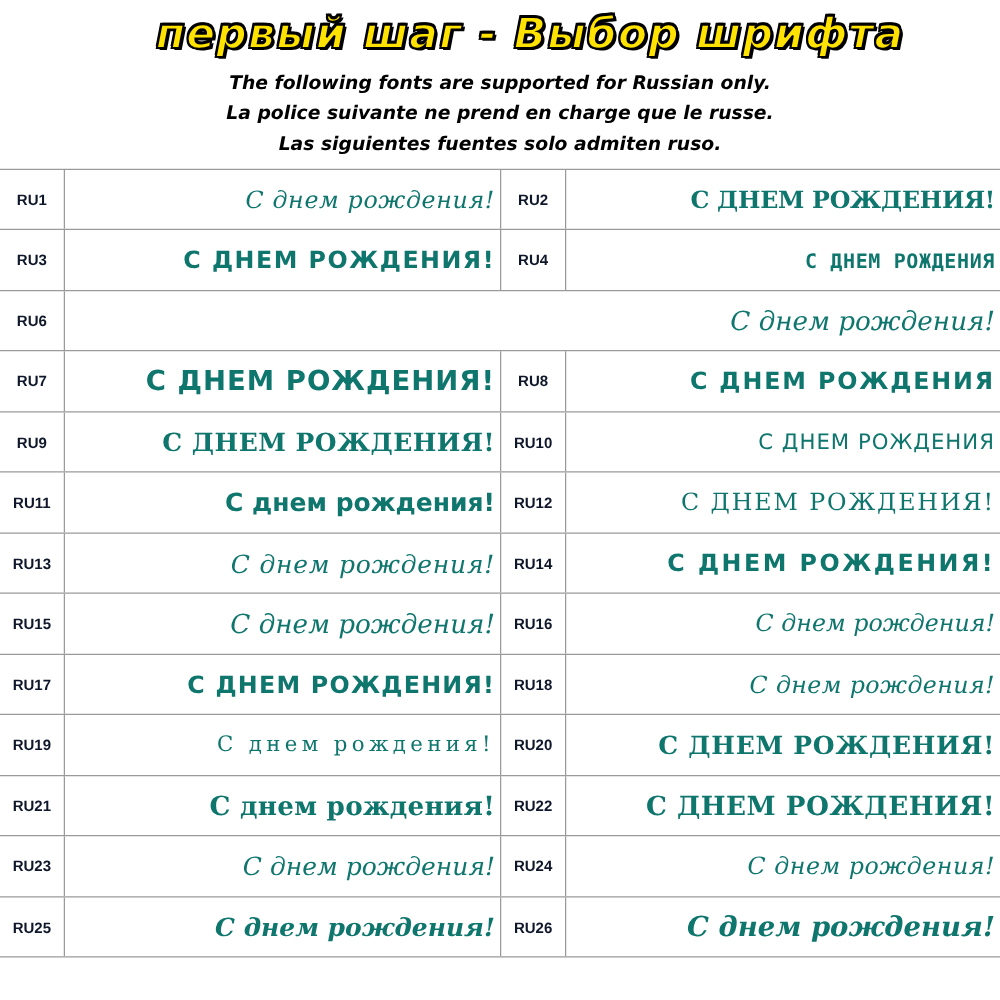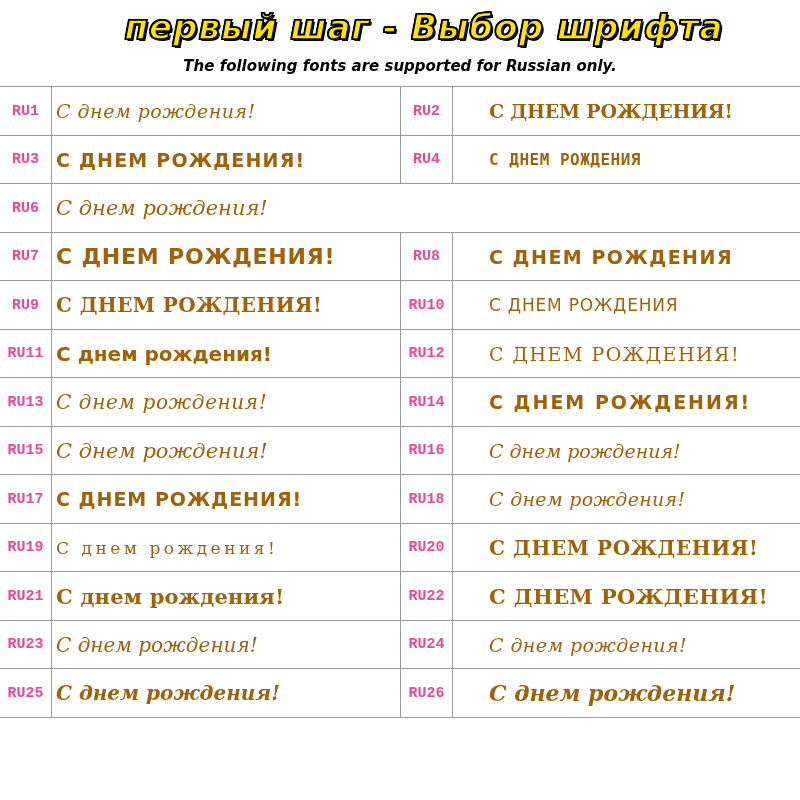--- a/index.html
+++ b/index.html
@@ -75,32 +75,32 @@
   }
   .cell + .cell {
     border-left: 1px solid #9a9a9a;
     gap: 32px;
   }
   .code {
     flex: 0 0 52px;
     display: flex;
     align-items: center;
     justify-content: center;
-    font-family: Liberation Mono, monospace;
+    font-family: Liberation Sans, sans-serif;
     font-weight: bold;
-    font-size: 15px;
-    color: #ec4899;
+    font-size: 12px;
+    color: #0f172a;
     border-right: 1px solid #9a9a9a;
     height: 100%;
     box-sizing: border-box;
   }
   .sample {
     flex: 1 1 auto;
-    text-align: left;
-    color: #a16207;
+    text-align: right;
+    color: #0f766e;
     white-space: nowrap;
     overflow: hidden;
     padding: 0 4px;
     font-size: 19px;
   }
 
   
   .s-script     { font-family: "DejaVu Serif", serif; font-style: italic; font-size: 19px; letter-spacing: .5px; }
   .s-blackbold  { font-family: "DejaVu Serif", serif; font-weight: bold; font-size: 19px; letter-spacing: -.2px; }
   .s-caps-wide  { font-family: "DejaVu Sans", sans-serif; font-weight: bold; font-size: 19px; letter-spacing: 1.2px; }
@@ -130,20 +130,22 @@
 </style>
 </head>
 <body>
 
 <div class="banner">
   <div class="banner-title">первый шаг  -  Выбор шрифта</div>
 </div>
 
 <div class="notices">
   <div class="notice">The following fonts are supported for Russian only.</div>
+  <div class="notice">La police suivante ne prend en charge que le russe.</div>
+  <div class="notice">Las siguientes fuentes solo admiten ruso.</div>
 </div>
 
 <div class="table" id="font-table">
     <div class="row">
       <div class="cell">
         <div class="code">RU1</div>
         <div class="sample s-script">С днем рождения!</div>
       </div>
       <div class="cell">
         <div class="code">RU2</div>

